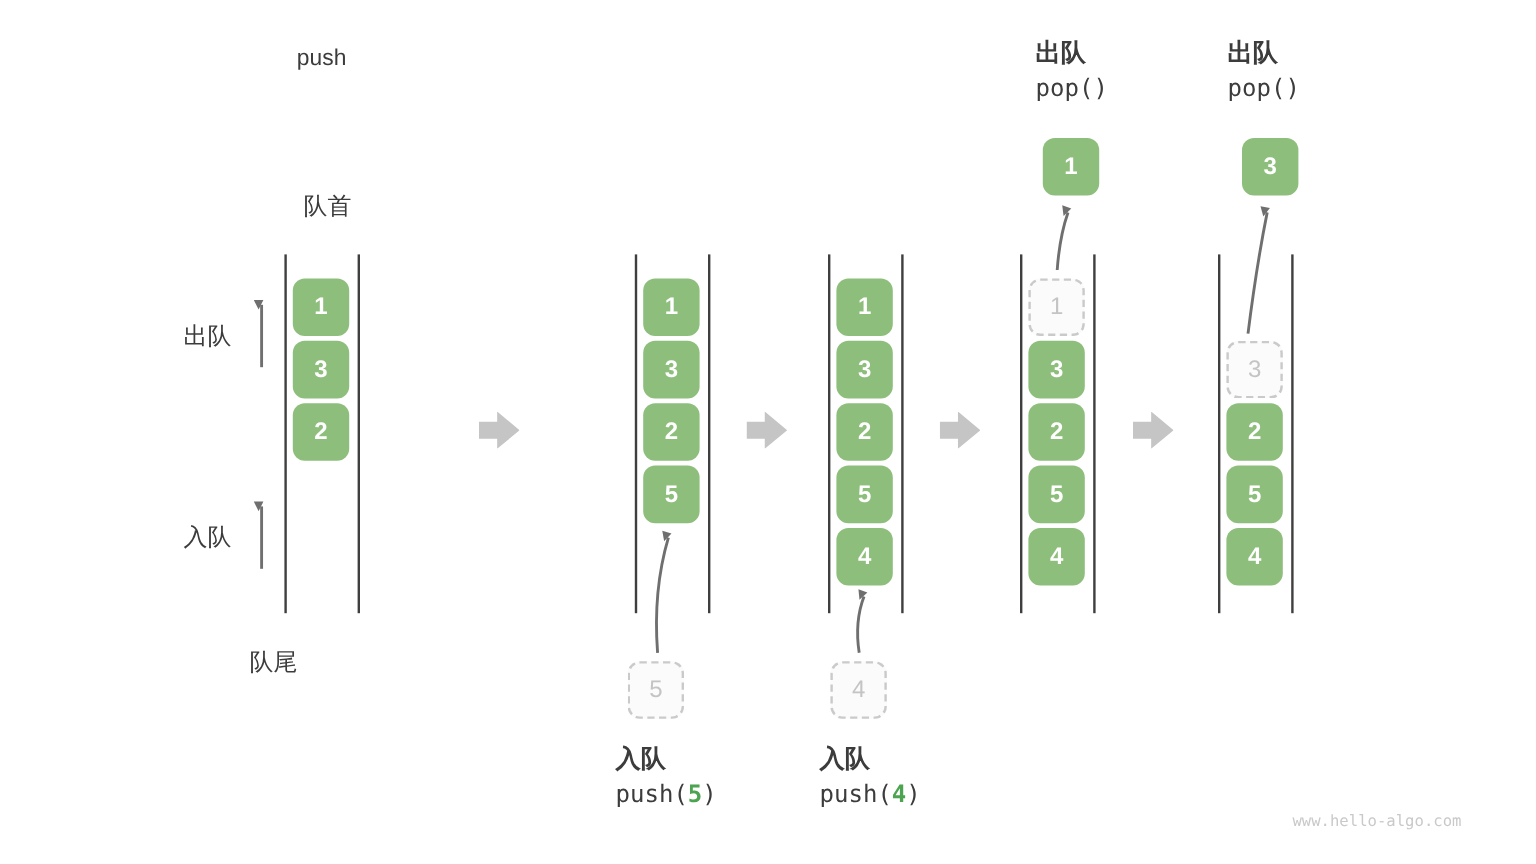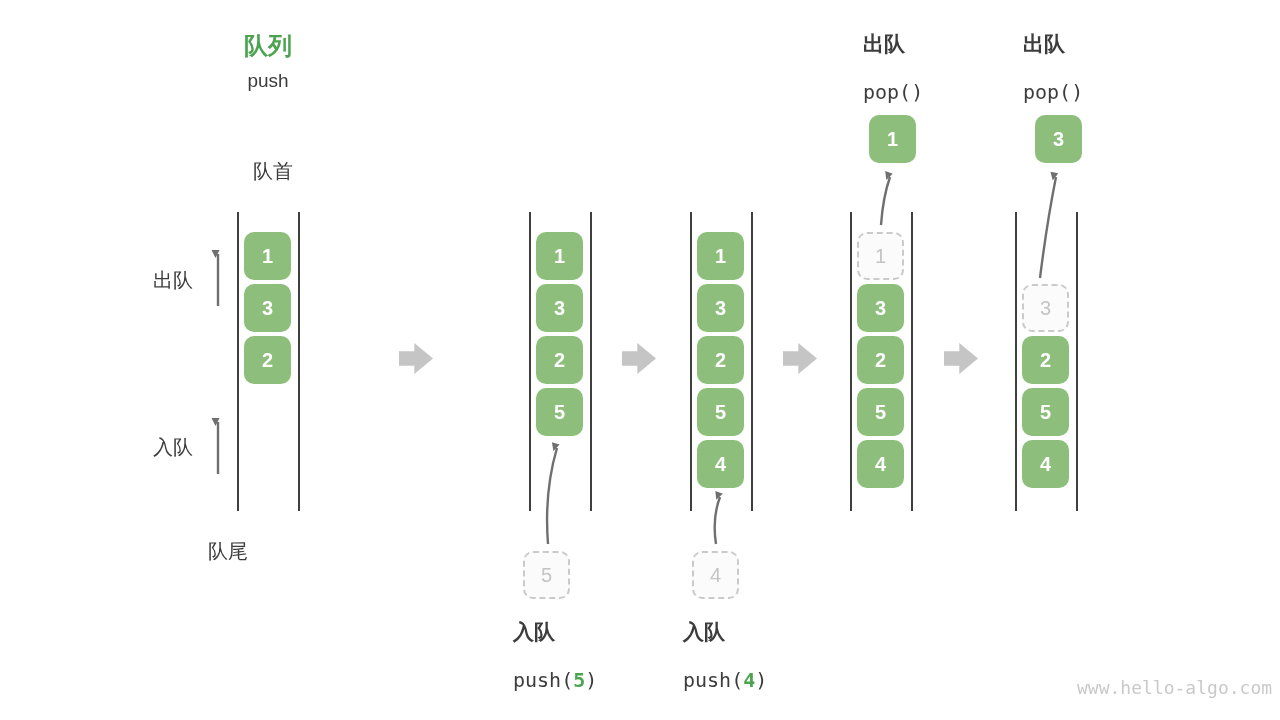--- a/index.html
+++ b/index.html
@@ -36,26 +36,26 @@
     color:var(--dashed-text);font-weight:normal;
   }
   .flow-arrow{
     position:absolute;width:34px;height:31px;background:var(--flow-gray);
     clip-path:polygon(0 27%,45% 27%,45% 0,100% 50%,45% 100%,45% 73%,0 73%);
   }
   .op-label{position:absolute;white-space:nowrap;}
   .op-zh{font-size:21px;font-weight:bold;color:var(--dark-text);}
   .op-code{
     font-family:"DejaVu Sans Mono","Liberation Mono",monospace;
-    font-size:20px;color:var(--dark-text);margin-top:22px;
+    font-size:20px;color:var(--dark-text);margin-top:3px;
   }
   .op-code .arg{color:var(--accent-green);font-weight:bold;}
   .watermark{
     font-family:"DejaVu Sans Mono","Liberation Mono",monospace;
-    font-size:18px;color:var(--watermark);
+    font-size:13px;color:var(--watermark);
   }
   svg.arrow-layer{position:absolute;left:0;top:0;pointer-events:none;}
 </style>
 </head>
 <body>
 
 <div class="canvas">
 
   <svg class="arrow-layer" width="1280" height="720" viewBox="0 0 1280 720">
     <defs>
@@ -65,21 +65,20 @@
     </defs>
     <path d="M218,306 L218,254" stroke="#6F6F6F" stroke-width="2.4" fill="none" marker-end="url(#ah)"></path>
     <path d="M218,474 L218,422" stroke="#6F6F6F" stroke-width="2.4" fill="none" marker-end="url(#ah)"></path>
     <path d="M548,544 Q544,492 557,448" stroke="#6F6F6F" stroke-width="2.4" fill="none" marker-end="url(#ah)"></path>
     <path d="M716,544 Q712,518 720,497" stroke="#6F6F6F" stroke-width="2.4" fill="none" marker-end="url(#ah)"></path>
     <path d="M881,225 Q883,197 890,177" stroke="#6F6F6F" stroke-width="2.4" fill="none" marker-end="url(#ah)"></path>
     <path d="M1040,278 Q1047,222 1056,177" stroke="#6F6F6F" stroke-width="2.4" fill="none" marker-end="url(#ah)"></path>
   </svg>
 
   <div class="abs" style="left:207px;top:30px;width:122px;">
-    <div class="title-zh">队列</div>
     <div class="title-en">push</div>
   </div>
 
   <div class="abs cn-label" style="left:213px;top:158px;width:120px;text-align:center;">队首</div>
   <div class="abs cn-label" style="left:208px;top:538px;width:120px;">队尾</div>
   <div class="abs cn-label" style="left:153px;top:267px;">出队</div>
   <div class="abs cn-label" style="left:153px;top:434px;">入队</div>
 
   <div class="flow-arrow" style="left:399px;top:343px;"></div>
   <div class="flow-arrow" style="left:622px;top:343px;"></div>

